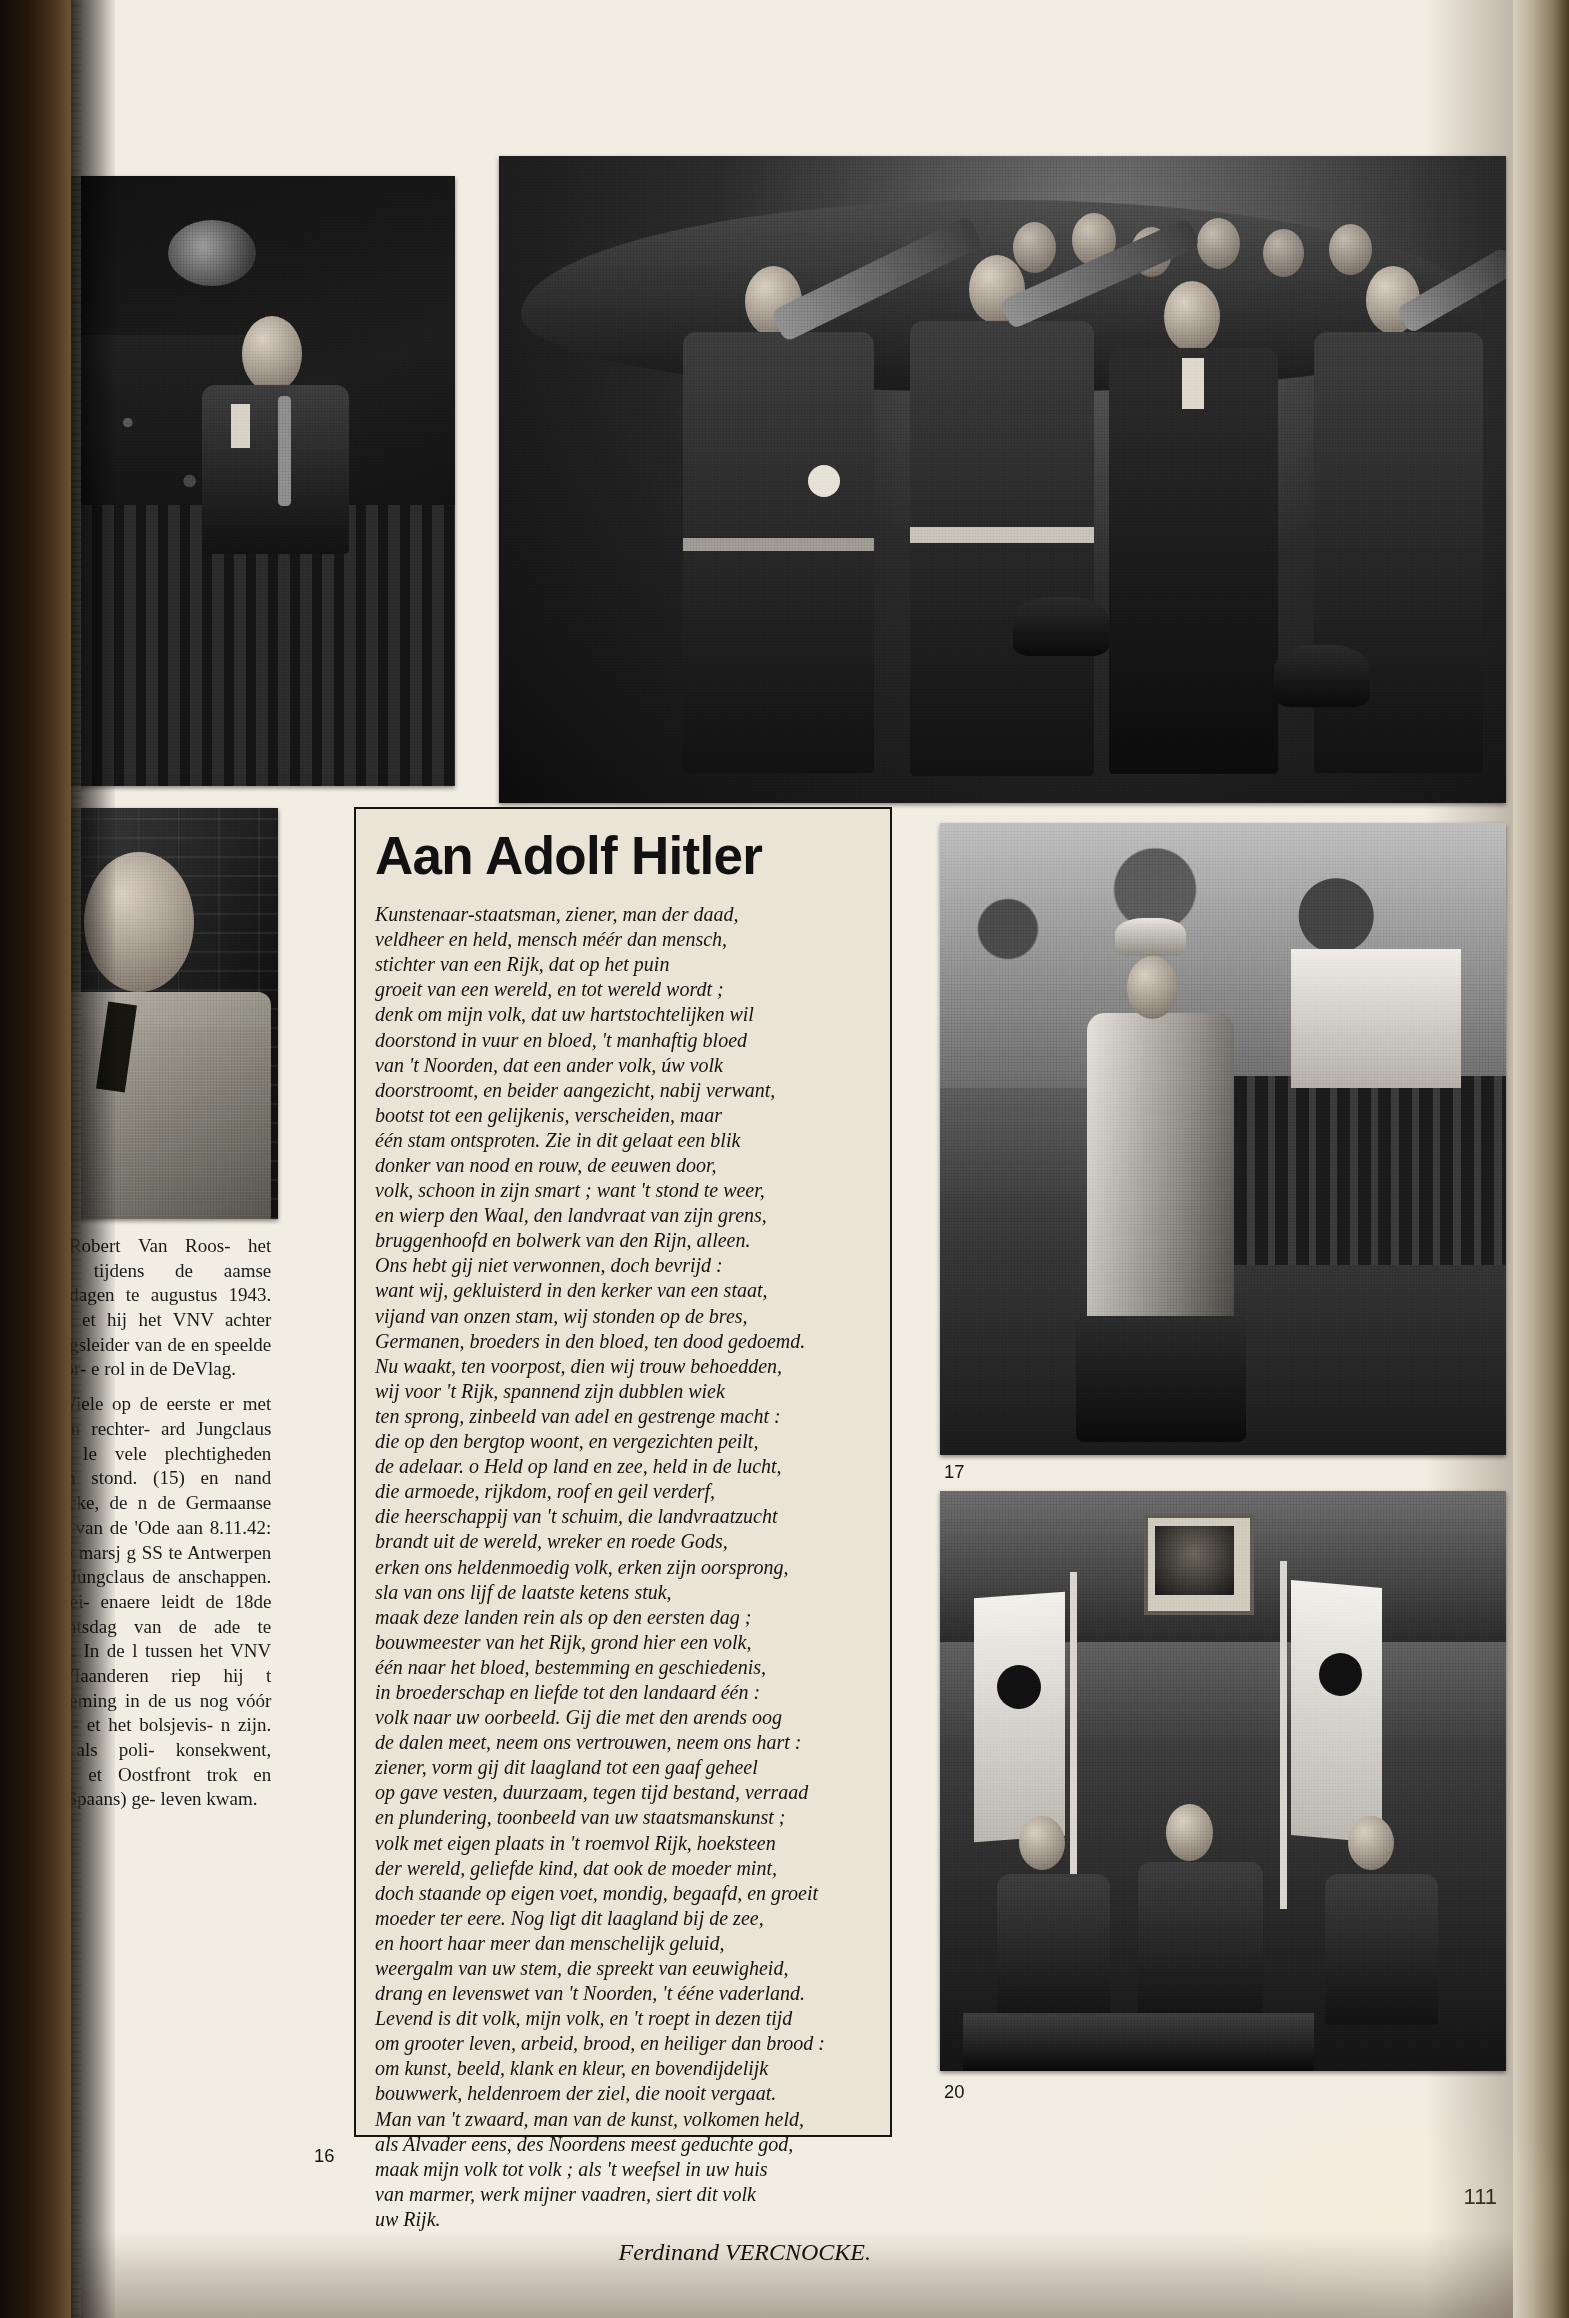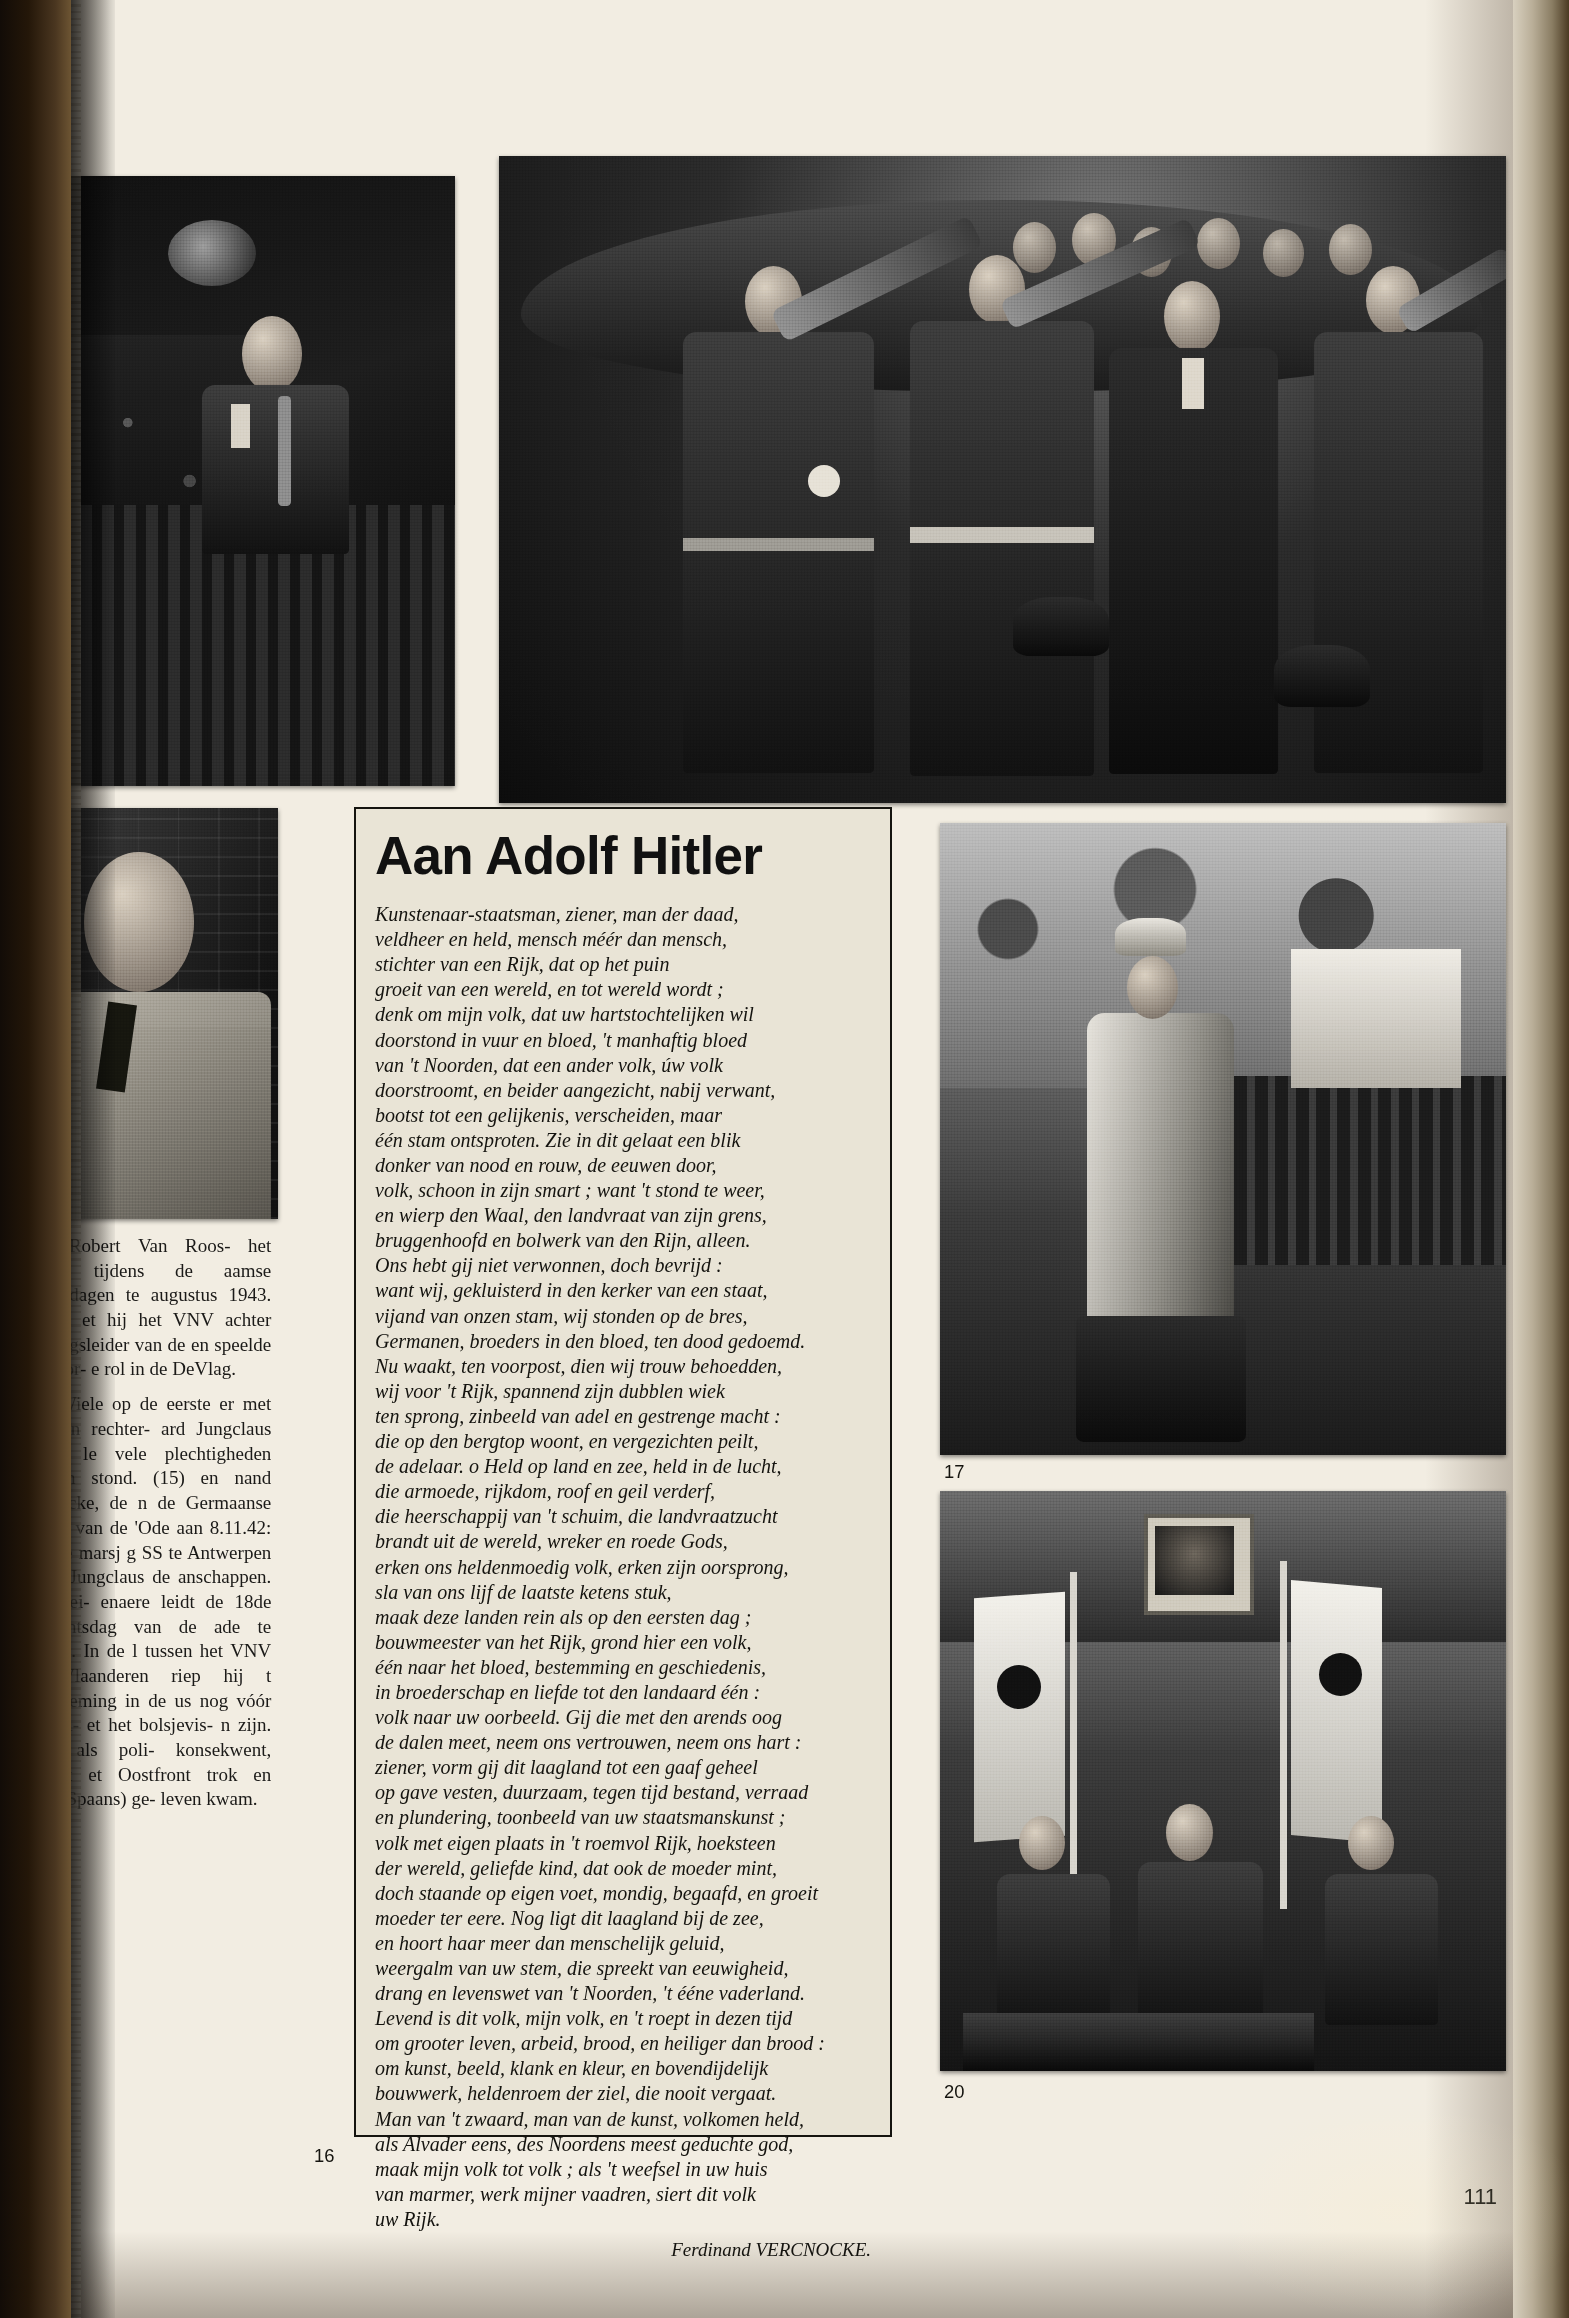--- a/index.html
+++ b/index.html
@@ -71,21 +71,21 @@
 
   
   .poem{position:absolute;left:281px;top:807px;width:538px;height:1330px;
      border:2.9px solid #15140f;background:#e9e4d6;padding:13.2px 19px 10.3px 19px;
      box-sizing:border-box;margin-left:44px;}
   .poem h1{margin:2.9px 0 16px 0;font-family:"Liberation Sans", sans-serif;
      font-weight:bold;font-size:53px;letter-spacing:-0.7px;color:#111;}
   .poem .verse{font-family:"Liberation Serif", serif;font-style:italic;
      font-size:20px;line-height:1.255;color:#14130f;white-space:pre-line;}
   .poem .sign{margin-top:7.3px;text-align:right;font-family:"Liberation Serif",serif;
-     font-style:italic;font-size:19px;color:#14130f;}
+     font-style:italic;font-size:24px;color:#14130f;}
 
   
   .folio{position:absolute;right:38px;bottom:109px;
      font-family:"Liberation Sans", sans-serif;font-size:22px;color:#15140f;}
 
   
   .grain{position:absolute;inset:0;
      background-image:
        repeating-linear-gradient(0deg,rgba(255,255,255,.035) 0 0.7px,rgba(0,0,0,.05) 0.7px 1.5px),
        repeating-linear-gradient(90deg,rgba(255,255,255,.03) 0 0.7px,rgba(0,0,0,.04) 0.7px 1.5px);

